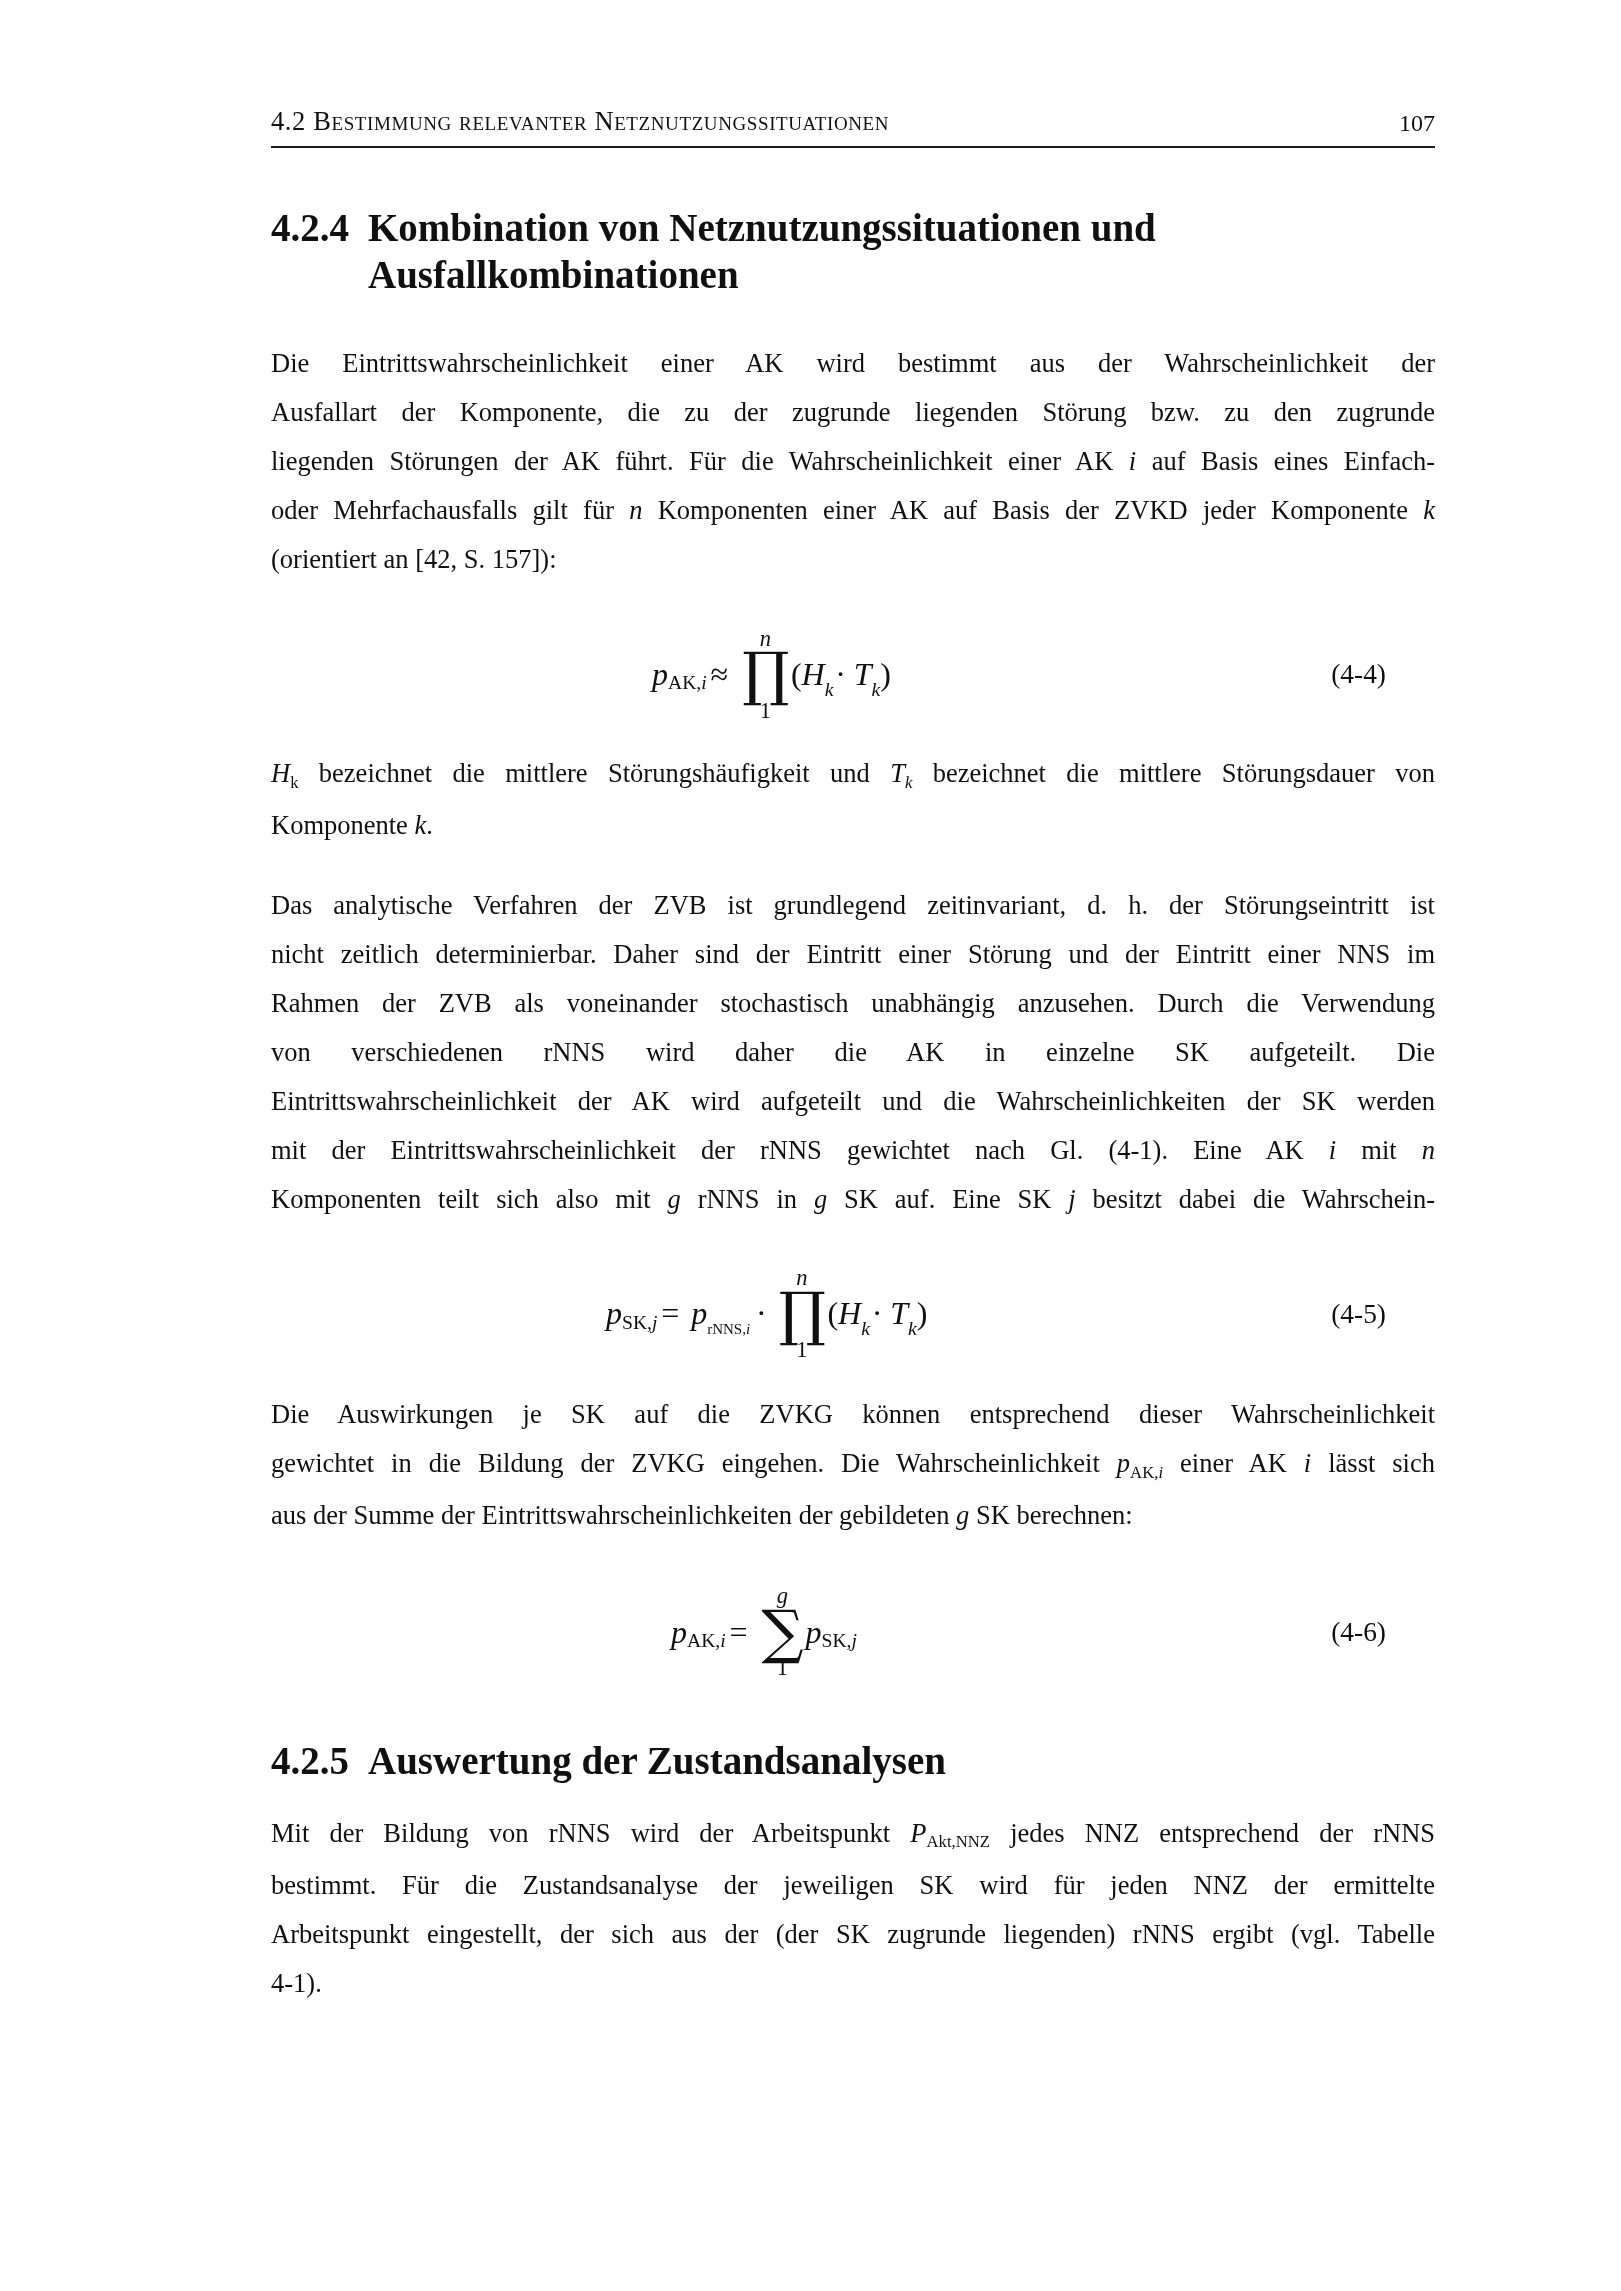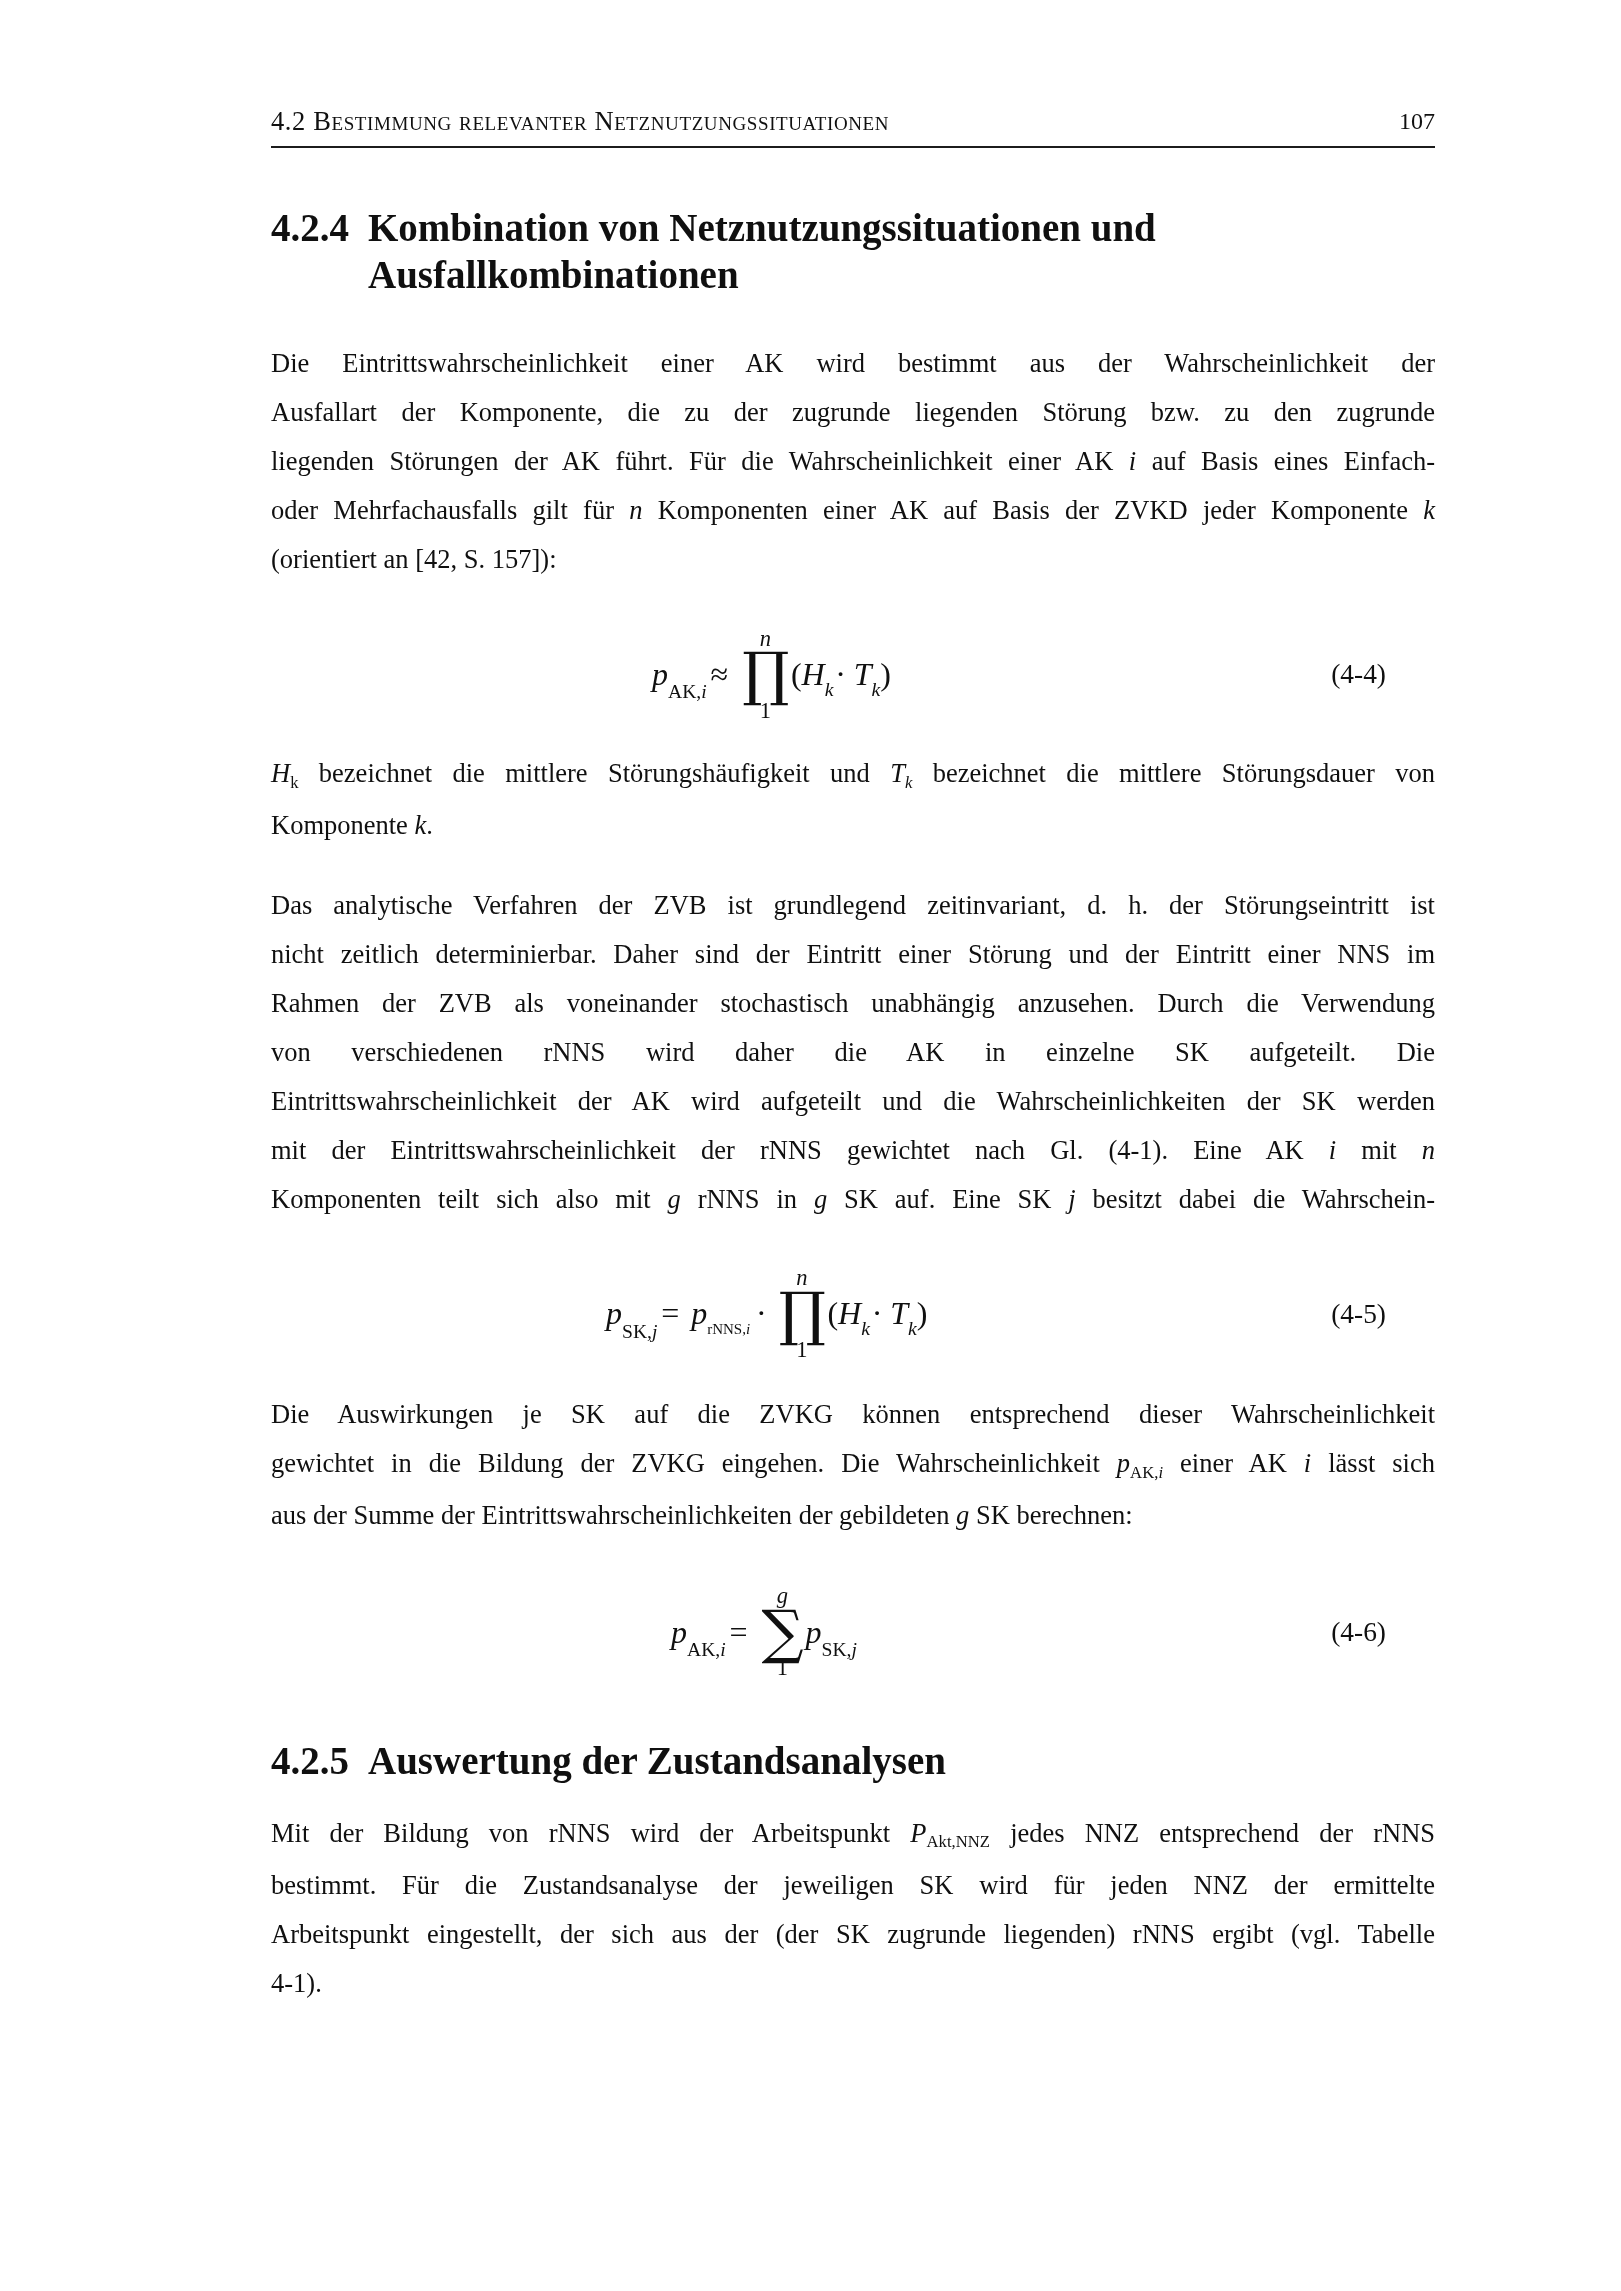--- a/index.html
+++ b/index.html
@@ -12,21 +12,21 @@
     overflow:hidden;
   }
   .content{
     position:absolute;
     left:271px;top:0;
     width:1164px;
     padding-top:106px;
   }
   
   .running-header{
-    display:flex;justify-content:space-between;align-items:center;
+    display:flex;justify-content:space-between;align-items:flex-end;
     border-bottom:2px solid #1c1c1c;
     padding-bottom:8.8px;
     font-size:26.5px;
   }
   .running-title{font-variant:small-caps;letter-spacing:0.6px;}
   .page-number{font-size:24px;}
   
   .subheading{
     display:flex;
     margin:57px 0 0 0;
@@ -60,21 +60,21 @@
   .eq-45{margin-top:41px;}
   .eq-46{margin-top:43px;}
   .eq-f{
     position:absolute;top:0;height:100%;
     display:flex;align-items:center;
   }
   .eq-44 .eq-f{left:381px;}
   .eq-45 .eq-f{left:335px;}
   .eq-46 .eq-f{left:400px;}
   .ev{font-style:italic;font-size:32px;}
-  .esub{font-size:19.6px;position:relative;top:18px;}
+  .esub{font-size:19.6px;position:relative;top:9px;}
   .esub .it{font-style:italic;}
   .esub-small{font-size:15px;position:relative;top:16px;}
   .esub-small .it{font-style:italic;}
   .erel{font-size:32px;margin:0 11.8px 0 3.9px;}
   .emult{font-size:32px;margin:0 9.8px 0 5.9px;}
   .eop-col{display:flex;flex-direction:column;align-items:center;margin:0 2px;}
   .elim{font-size:22.5px;line-height:1.05;}
   .elim.etop{font-style:italic;}
   .eop{
     font-size:59px;line-height:0.82;

